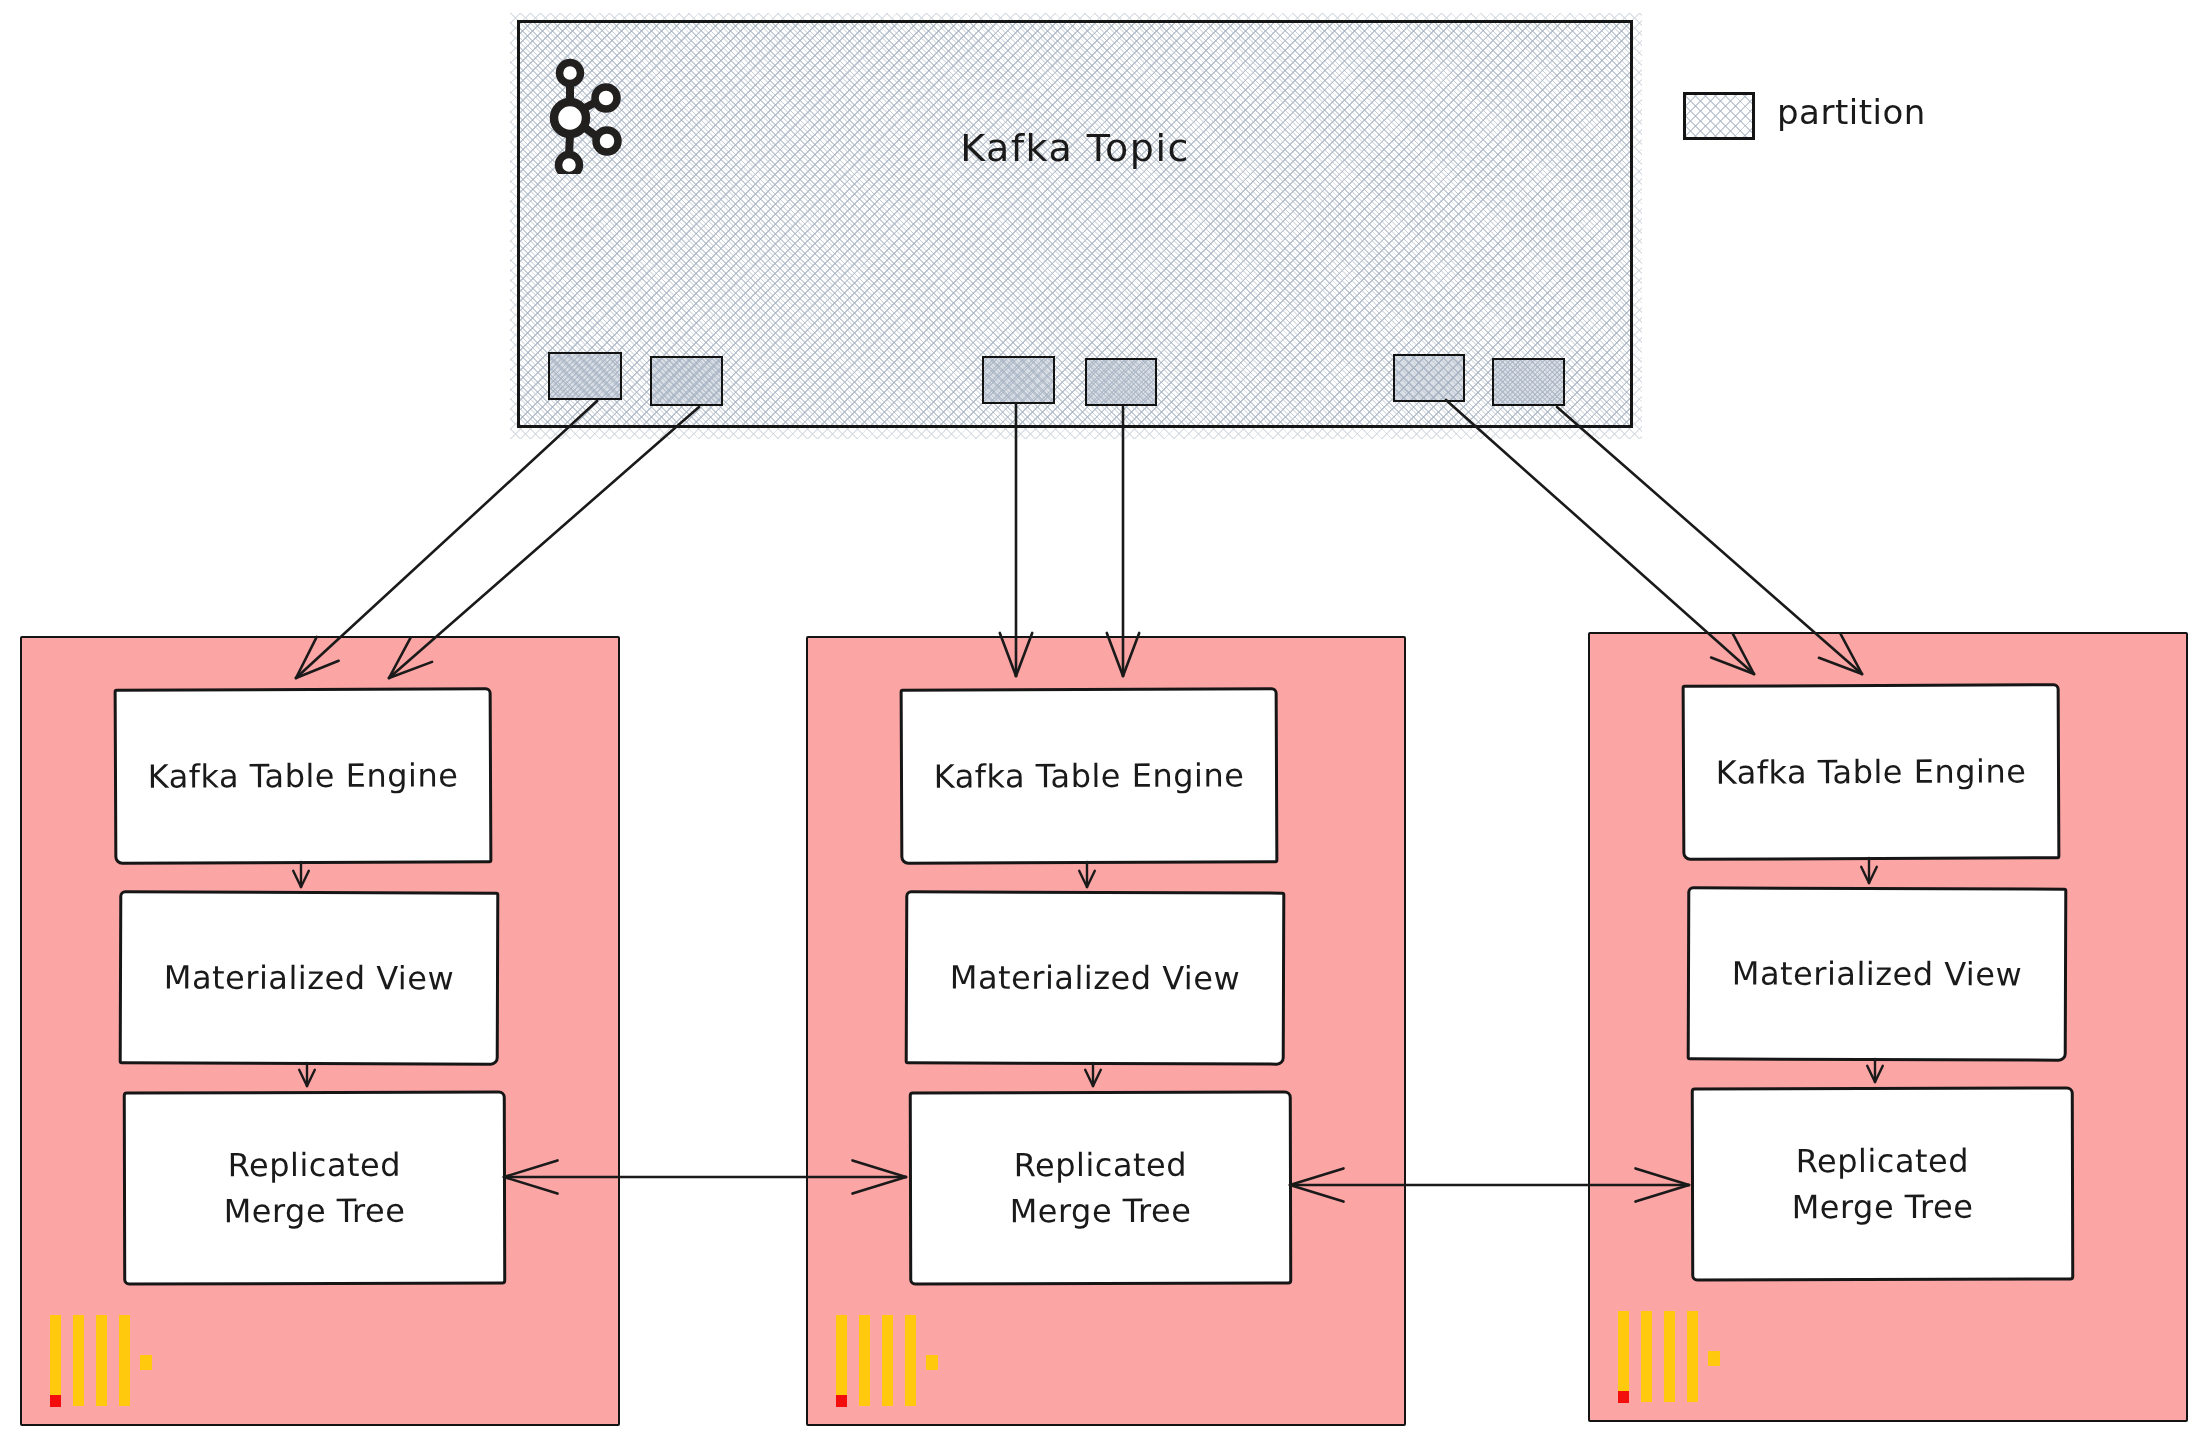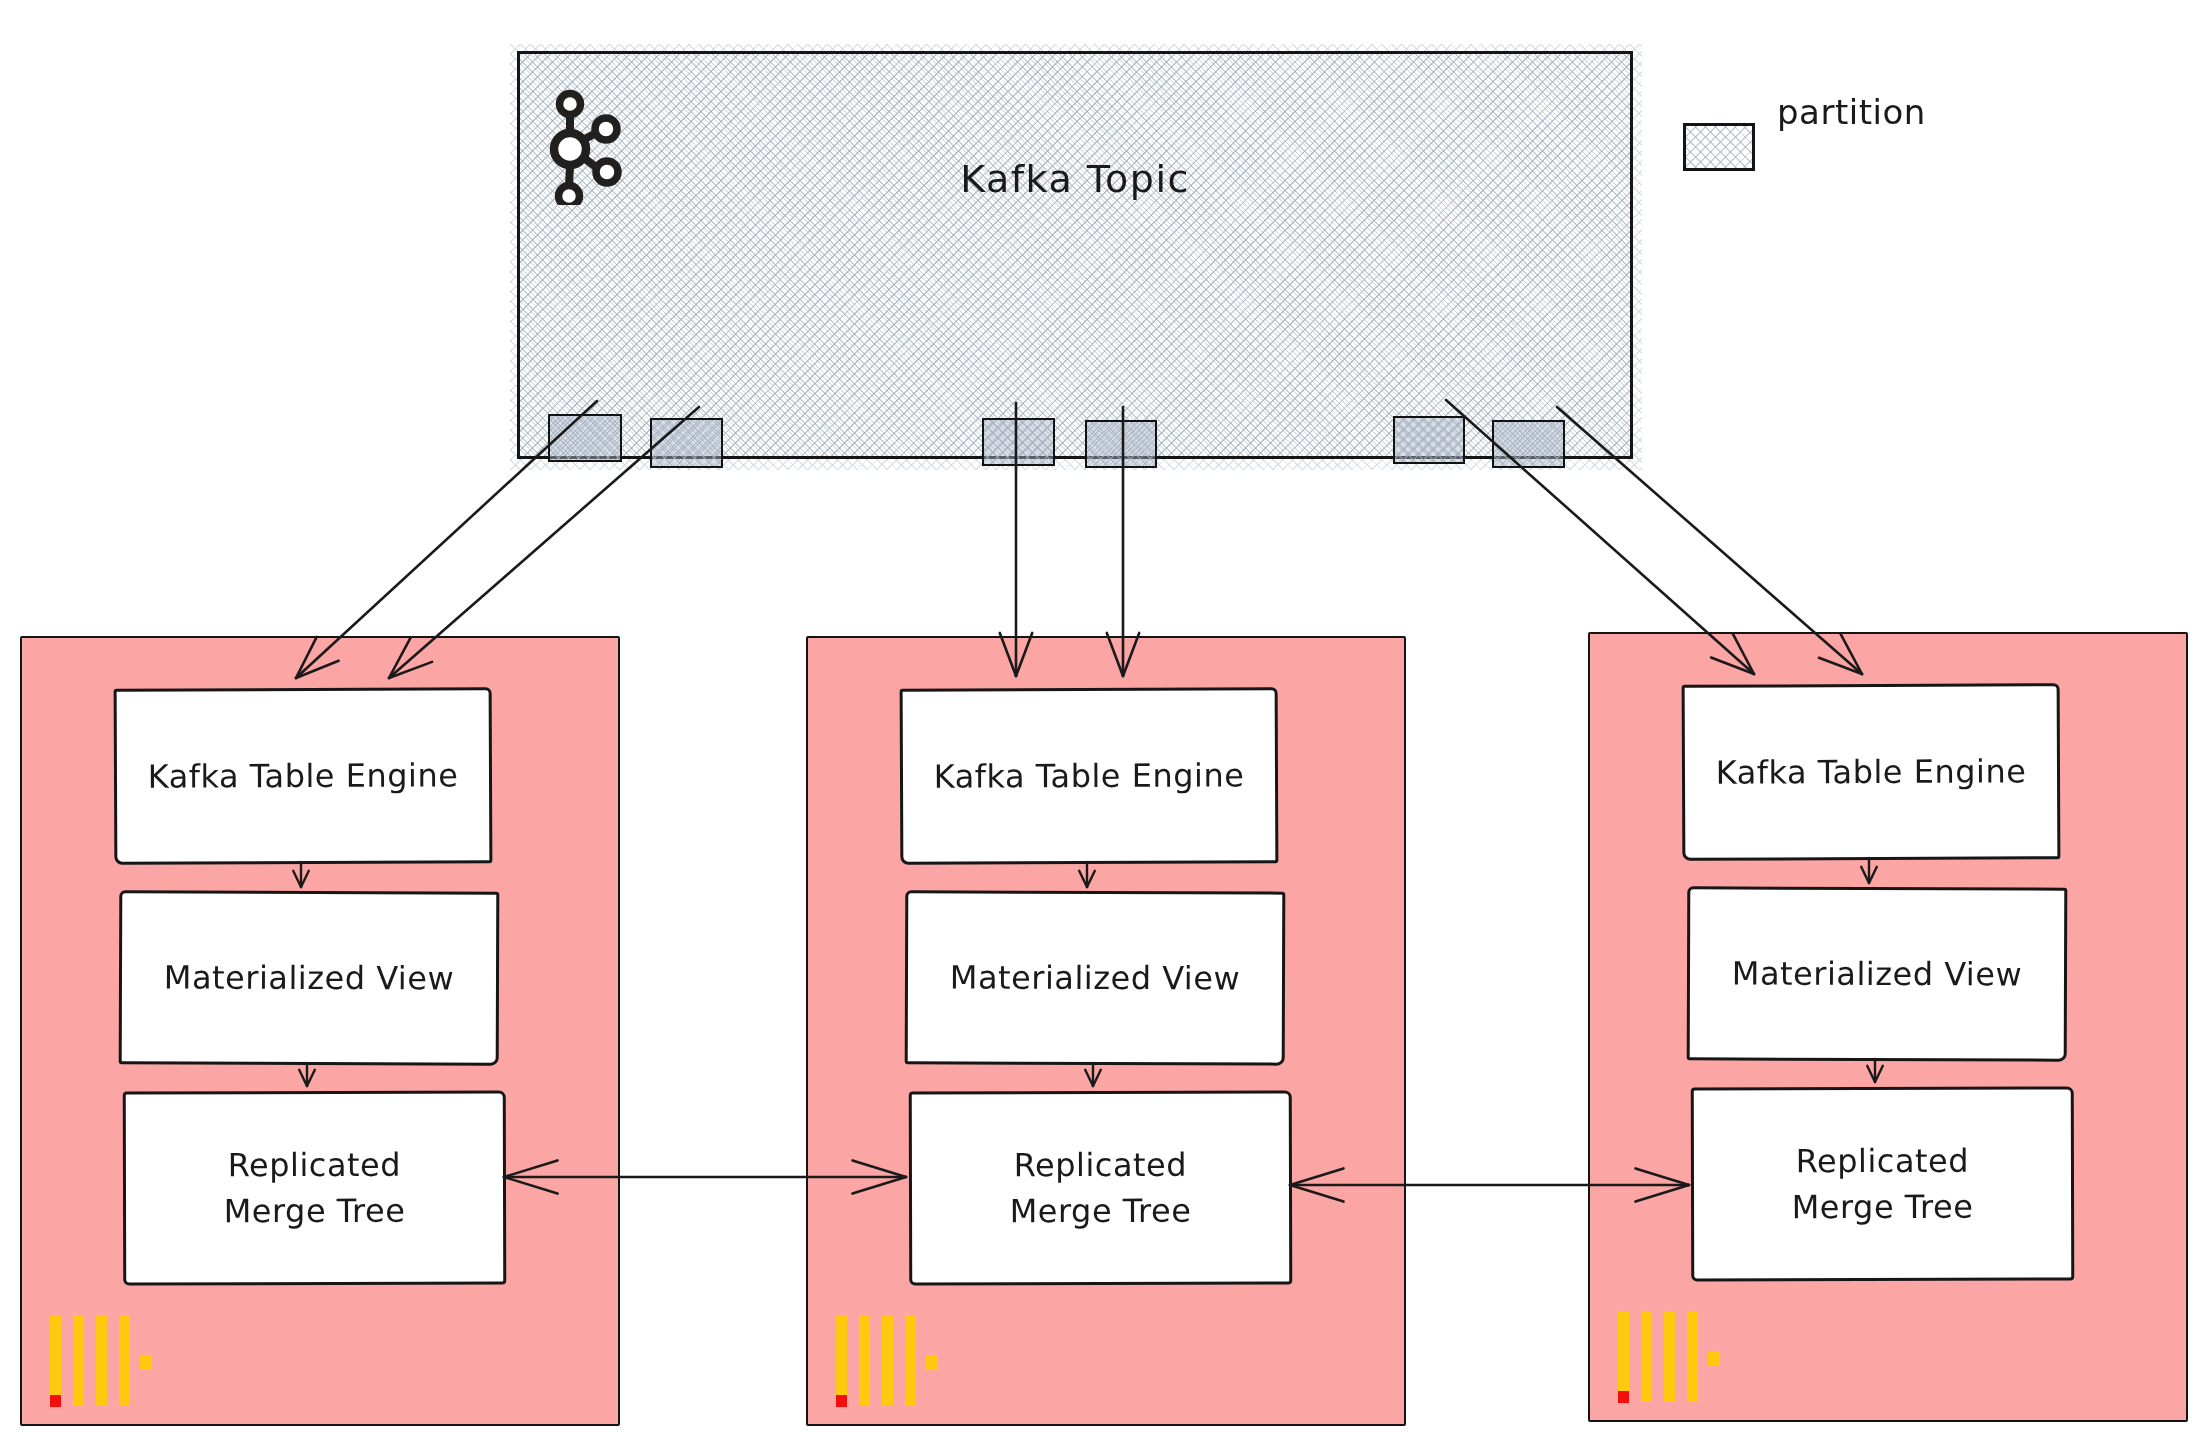--- a/index.html
+++ b/index.html
@@ -5,21 +5,20 @@
   html,body{margin:0;padding:0;}
   body{
     width:2204px;height:1448px;position:relative;overflow:hidden;
     background:#ffffff;color:#1a1a1a;
     font-family:"DejaVu Sans",sans-serif;
   }
   .hatch{
     background-image:
       repeating-linear-gradient(45deg, rgba(164,176,192,.62) 0, rgba(164,176,192,.62) 1.3px, transparent 1.3px, transparent 7px),
       repeating-linear-gradient(135deg, rgba(164,176,192,.62) 0, rgba(164,176,192,.62) 1.3px, transparent 1.3px, transparent 7px);
-    margin-top: 31px;
   }
   .abs{position:absolute;}
   
   .kafka-bleed{left:510px;top:13px;width:1132px;height:426px;opacity:.55;z-index:0;}
   .kafka-box{
     left:517px;top:20px;width:1116px;height:408px;
     border:3px solid #151515;z-index:1;box-sizing:border-box;
   }
   .kafka-title{
     left:0;top:103px;width:100%;text-align:center;

